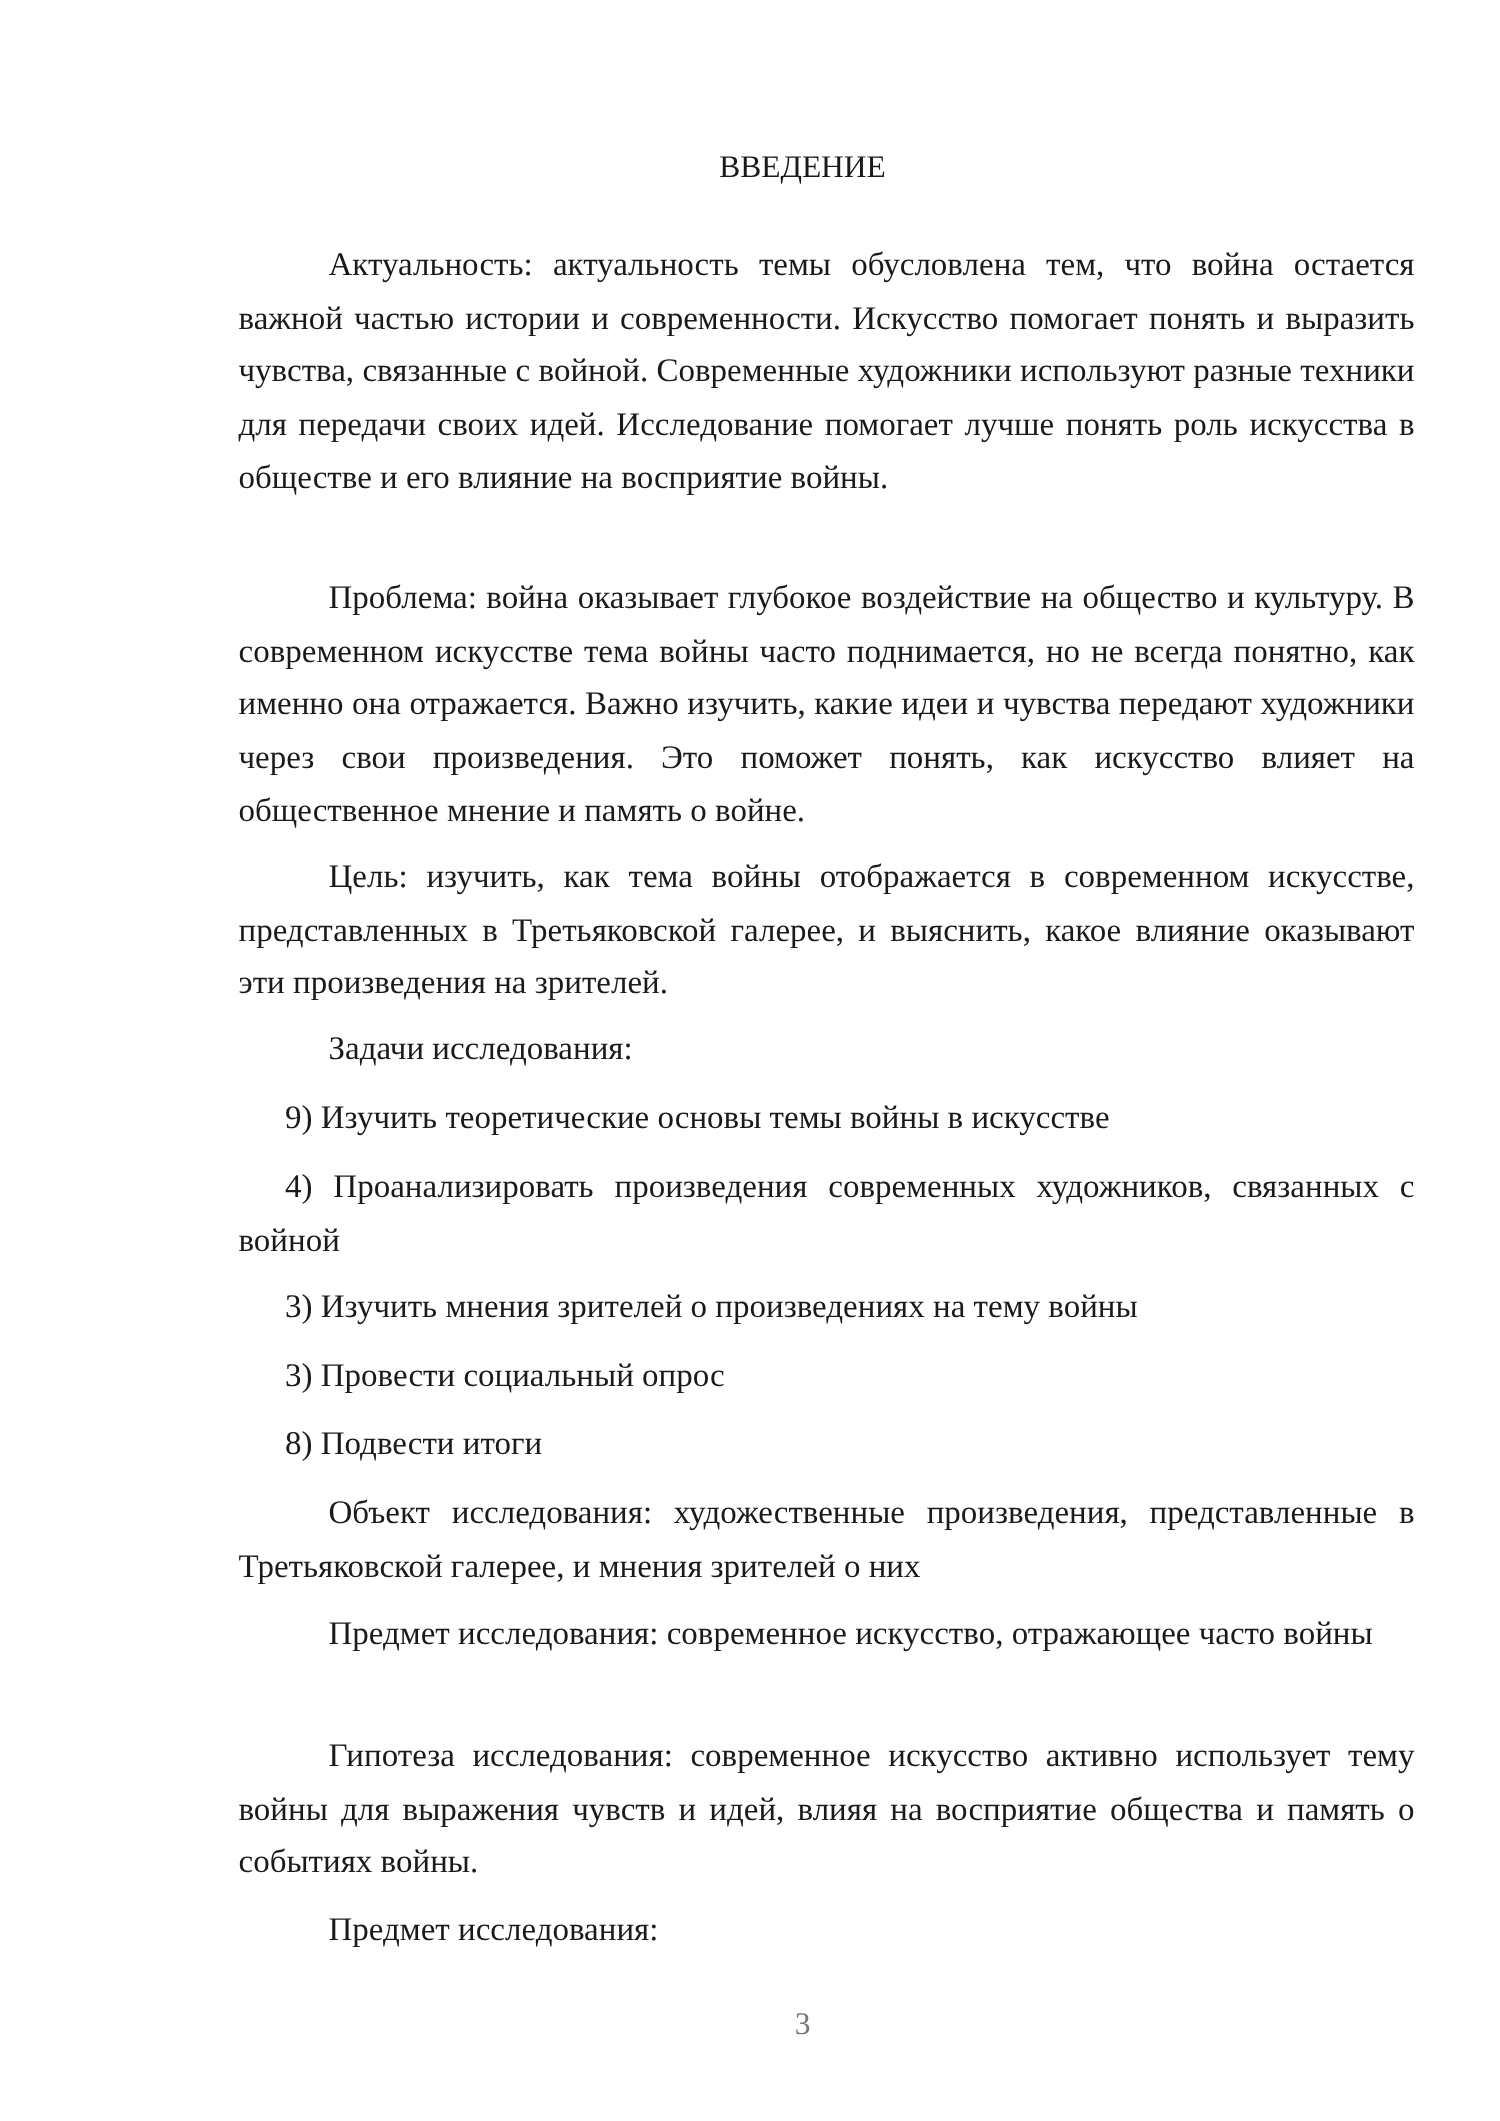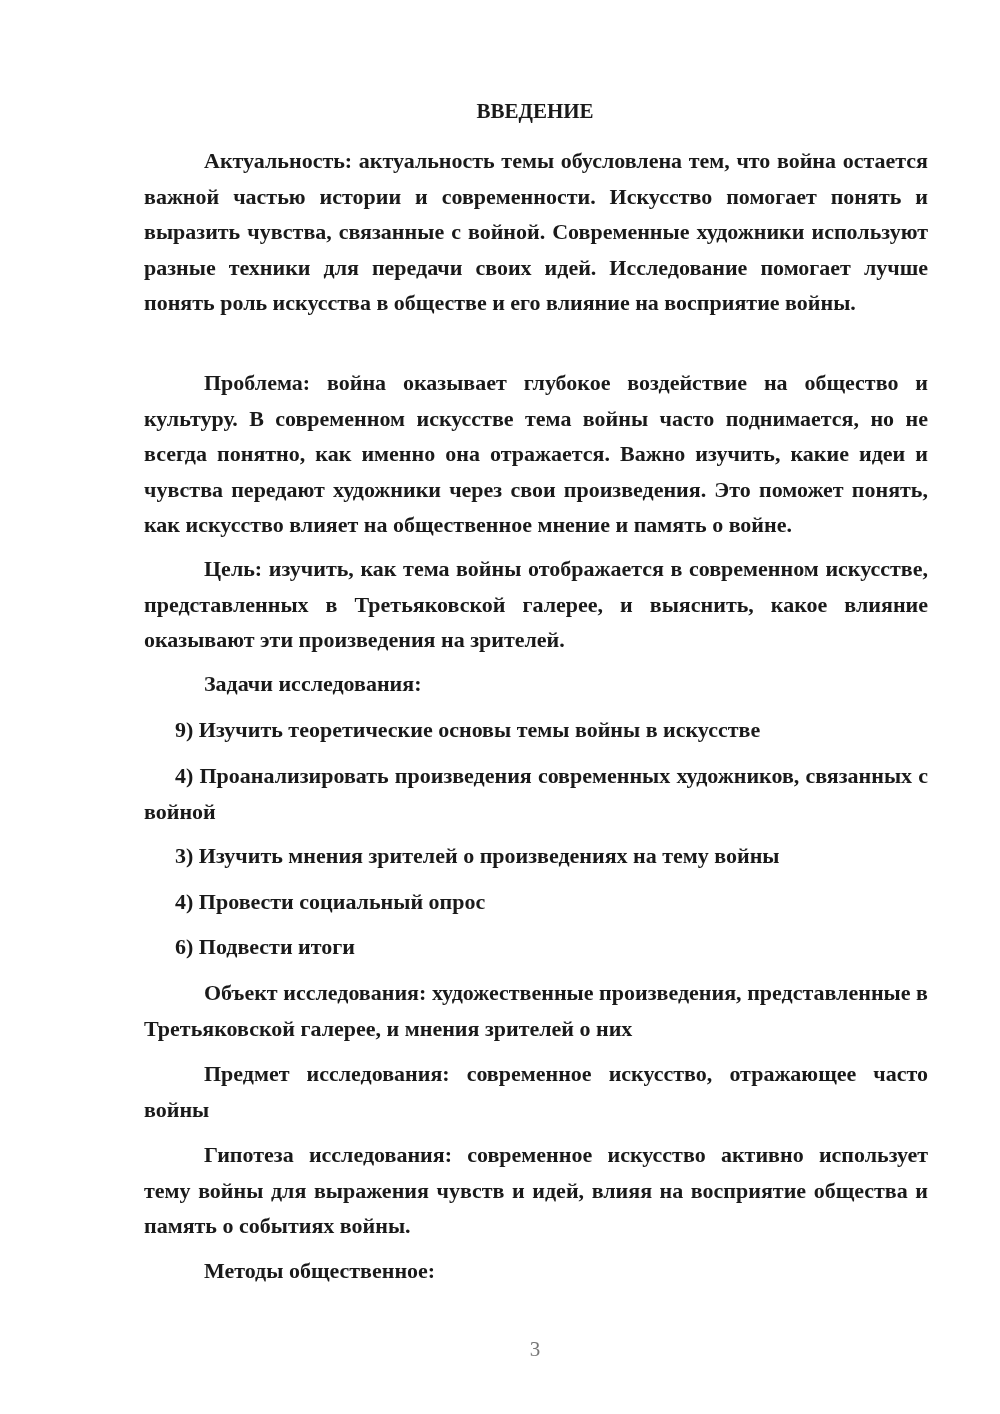--- a/index.html
+++ b/index.html
@@ -4,48 +4,47 @@
 <style>
   html, body { margin: 0; padding: 0; background: #ffffff; }
   body { width: 1000px; height: 1414px; position: relative; overflow: hidden; }
   .page {
     position: absolute; left: 143px; top: 0; width: 784px;
     font-family: "Liberation Serif", serif;
     font-size: 22px; color: #1a1a1a;
   }
   .title {
     position: absolute; left: 0; width: 784px; top: 96px;
-    text-align: center; font-weight: bold; font-size: 21px; line-height: 30px;
+    text-align: center; font-weight: normal; font-size: 21px; line-height: 30px;
   }
   .para {
     position: absolute; left: 0; width: 784px;
     line-height: 35.5px; text-align: justify; text-indent: 60px;
-    margin: 1px;
-    font-weight: bold;
+    margin: 16px;
   }
   .para.item { text-indent: 31px; }
   .page-number {
     position: absolute; left: 0; width: 784px; top: 1334px;
     text-align: center; font-size: 21px; color: #777777; line-height: 30px;
   }
 </style>
 </head>
 <body>
 
 <div class="page">
   <div class="title">ВВЕДЕНИЕ</div>
 
   <p class="para" style="top:142px">Актуальность: актуальность темы обусловлена тем, что война остается важной частью истории и современности. Искусство помогает понять и выразить чувства, связанные с войной. Современные художники используют разные техники для передачи своих идей. Исследование помогает лучше понять роль искусства в обществе и его влияние на восприятие войны.</p>
   <p class="para" style="top:364px">Проблема: война оказывает глубокое воздействие на общество и культуру. В современном искусстве тема войны часто поднимается, но не всегда понятно, как именно она отражается. Важно изучить, какие идеи и чувства передают художники через свои произведения. Это поможет понять, как искусство влияет на общественное мнение и память о войне.</p>
   <p class="para" style="top:550px">Цель: изучить, как тема войны отображается в современном искусстве, представленных в Третьяковской галерее, и выяснить, какое влияние оказывают эти произведения на зрителей.</p>
   <p class="para" style="top:665px">Задачи исследования:</p>
   <p class="para item" style="top:711px">9) Изучить теоретические основы темы войны в искусстве</p>
   <p class="para item" style="top:757px">4) Проанализировать произведения современных художников, связанных с войной</p>
   <p class="para item" style="top:837px">3) Изучить мнения зрителей о произведениях на тему войны</p>
-  <p class="para item" style="top:883px">4) Провести социальный опрос</p>
-  <p class="para item" style="top:928px">6) Подвести итоги</p>
+  <p class="para item" style="top:883px">3) Провести социальный опрос</p>
+  <p class="para item" style="top:928px">8) Подвести итоги</p>
   <p class="para" style="top:974px">Объект исследования: художественные произведения, представленные в Третьяковской галерее, и мнения зрителей о них</p>
   <p class="para" style="top:1055px">Предмет исследования: современное искусство, отражающее часто войны</p>
   <p class="para" style="top:1136px">Гипотеза исследования: современное искусство активно использует тему войны для выражения чувств и идей, влияя на восприятие общества и память о событиях войны.</p>
-  <p class="para" style="top:1252px">Методы общественное:</p>
+  <p class="para" style="top:1252px">Предмет исследования:</p>
 
   <div class="page-number">3</div>
 </div>
 
 </body></html>

